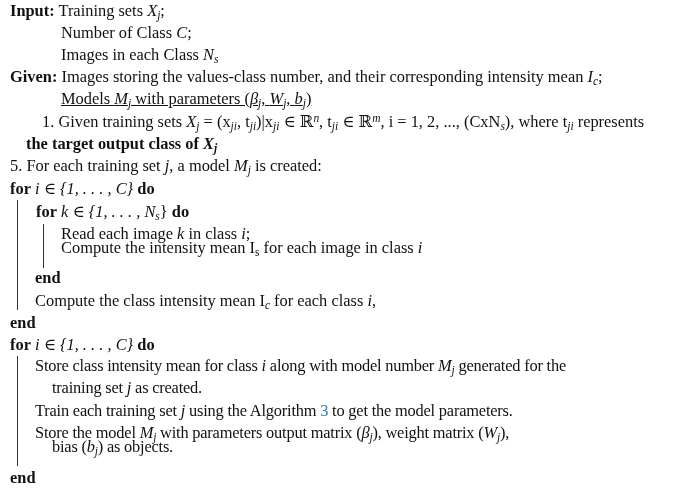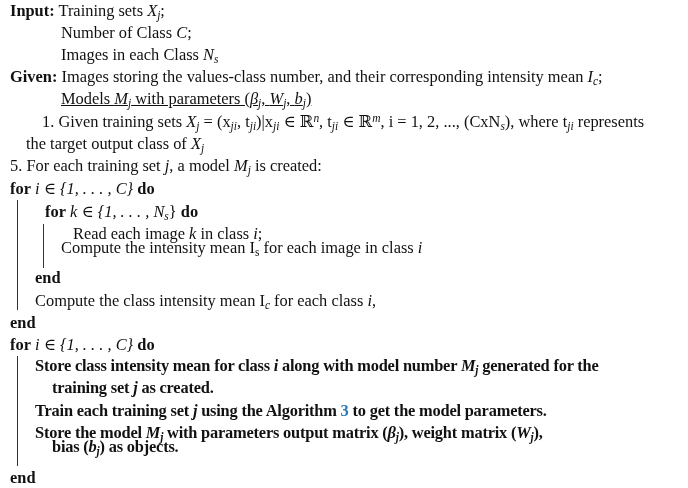--- a/index.html
+++ b/index.html
@@ -13,21 +13,21 @@
       position: absolute; white-space: nowrap; line-height: 20px;
     }
     .b { font-weight: bold; }
     .m { font-style: italic; }
     sub { font-size: 0.7em; vertical-align: -0.3em; line-height: 0; }
     sup { font-size: 0.7em; vertical-align: 0.45em; line-height: 0; }
     .link { color: #2a7ab8; }
     .vbar {
       position: absolute; width: 1px; background: #333333;
     }
-    .cond { letter-spacing: -0.2px; font-weight: bold; }
+    .cond { letter-spacing: -0.2px; }
   </style>
 </head>
 <body>
 
 <div class="line" style="left:10px; top:1px;">
   <span class="b">Input:</span>
   <span>Training sets </span><span class="m">X</span><sub class="m">j</sub><span>;</span>
 </div>
 <div class="line" style="left:61px; top:23px;">
   <span>Number of Class </span><span class="m">C</span><span>;</span>
@@ -40,43 +40,43 @@
   <span class="b">Given:</span>
   <span>Images storing the values-class number, and their corresponding intensity mean </span><span class="m">I</span><sub class="m">c</sub><span>;</span>
 </div>
 <div class="line" style="left:61px; top:89px;text-decoration:underline;">
   <span>Models </span><span class="m">M</span><sub class="m">j</sub><span> with parameters (</span><span class="m">β</span><sub class="m">j</sub>, <span class="m">W</span><sub class="m">j</sub>, <span class="m">b</span><sub class="m">j</sub><span>)</span>
 </div>
 
 <div class="line" style="left:10px; top:112px;margin-left:32px;">
   <span>1. Given training sets </span><span class="m">X</span><sub class="m">j</sub><span> = (x</span><sub class="m">ji</sub><span>, t</span><sub class="m">ji</sub><span>)|x</span><sub class="m">ji</sub><span> ∈ ℝ</span><sup class="m">n</sup><span>, t</span><sub class="m">ji</sub><span> ∈ ℝ</span><sup class="m">m</sup><span>, i = 1, 2, ..., (CxN</span><sub class="m">s</sub><span>), where t</span><sub class="m">ji</sub><span> represents</span>
 </div>
-<div class="line" style="left:26px; top:134px;">
+<div class="line" style="left:26px; top:134px;font-weight:bold;">
   <span>the target output class of </span><span class="m">X</span><sub class="m">j</sub>
 </div>
 
 <div class="line" style="left:10px; top:156px;">
   <span>5. For each training set </span><span class="m">j</span><span>, a model </span><span class="m">M</span><sub class="m">j</sub><span> is created:</span>
 </div>
 
 <div class="line" style="left:10px; top:179px;">
   <span class="b">for</span>
   <span class="m">i ∈ {1, . . . , C}</span>
   <span class="b">do</span>
 </div>
 <div class="vbar" style="left:17px; top:200px; height:110px;"></div>
 
-<div class="line" style="left:45px; top:202px;">
+<div class="line" style="left:36px; top:202px;">
   <span class="b">for</span>
   <span class="m">k ∈ {1, . . . , N</span><sub class="m">s</sub><span>}</span>
   <span class="b">do</span>
 </div>
 <div class="vbar" style="left:43px; top:224px; height:44px;"></div>
 
-<div class="line" style="left:73px; top:224px;">
+<div class="line" style="left:61px; top:224px;">
   <span>Read each image </span><span class="m">k</span><span> in class </span><span class="m">i</span><span>;</span>
 </div>
 <div class="line" style="left:61px; top:238px;">
   <span>Compute the intensity mean I</span><sub>s</sub><span> for each image in class </span><span class="m">i</span>
 </div>
 <div class="line b" style="left:35px; top:268px;">end</div>
 
 <div class="line" style="left:35px; top:291px;">
   <span>Compute the class intensity mean I</span><sub class="m">c</sub><span> for each class </span><span class="m">i</span><span>,</span>
 </div>

